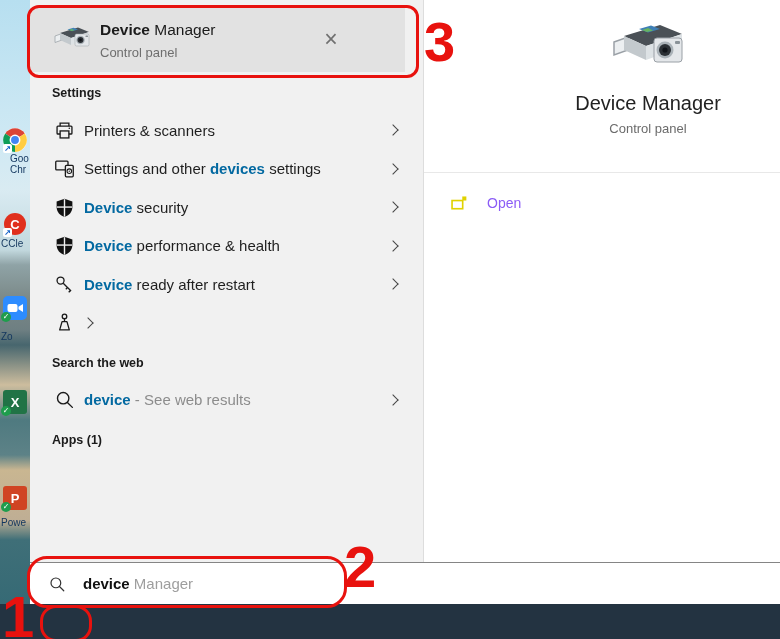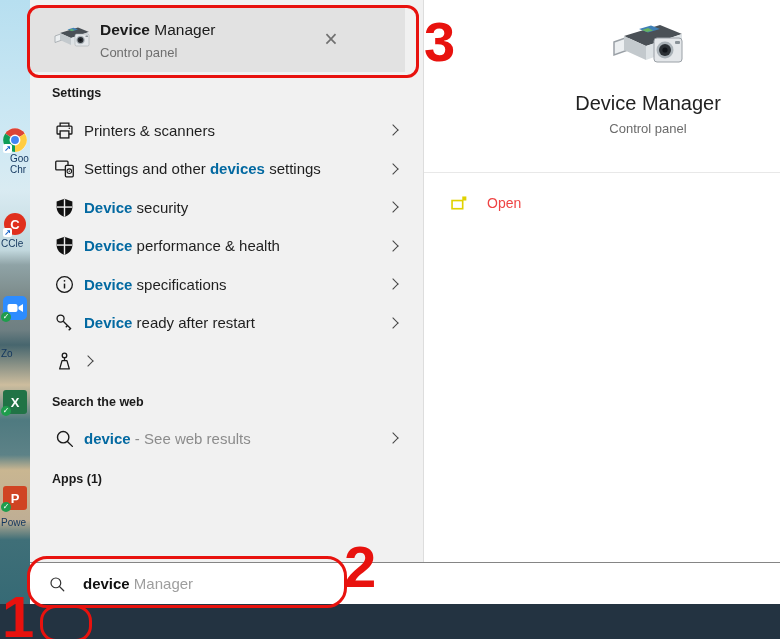--- a/index.html
+++ b/index.html
@@ -47,21 +47,21 @@
   .right-panel{position:absolute;left:423px;top:0;width:357px;height:562px;background:#fff;
     border-left:1px solid #ddd;box-sizing:border-box;}
   .pv-icon{position:absolute;left:612px;top:13px;width:76px;height:62px;}
   .pv-title{position:absolute;left:498px;top:92px;width:300px;text-align:center;
     font-size:20px;color:#222;}
   .pv-sub{position:absolute;left:498px;top:121px;width:300px;text-align:center;
     font-size:13px;color:#6b6b6b;}
   .pv-div{position:absolute;left:424px;top:172px;width:356px;height:1px;background:#e8e8e8;}
   .pv-open{position:absolute;left:450px;top:194px;display:flex;align-items:center;cursor:default;}
   .pv-open svg{width:18px;height:18px;margin-right:19px;}
-  .pv-open .lbl{font-size:14px;color:#ef4444;}
+  .pv-open .lbl{font-size:14px;color:#8b5cf6;}
 
   
   .search-bar{position:absolute;left:30px;top:562px;width:750px;height:42px;background:#fff;
     border-top:1px solid #858585;box-sizing:border-box;display:flex;align-items:center;}
   .sb-icon{margin-left:18px;width:18px;height:18px;color:#333;}
   .sb-text{margin-left:17px;font-size:15px;}
   .sb-text .typed{color:#111;font-weight:600;}
   .sb-text .sugg{color:#9e9e9e;}
 
   
@@ -104,21 +104,21 @@
     <div class="dlabel" style="top:238px;">CCle</div>
 
     <div class="dicon" style="left:3px;top:296px;">
       <svg viewBox="0 0 24 24" width="24" height="24">
         <rect width="24" height="24" rx="5" fill="#2d8cff"></rect>
         <rect x="4.5" y="8" width="10" height="8" rx="2" fill="#fff"></rect>
         <path d="M15.5 10.8 L20 8 v8 l-4.5-2.8 z" fill="#fff"></path>
       </svg>
       <span class="badge-check" style="left:-2px;top:16px;">✓</span>
     </div>
-    <div class="dlabel" style="top:331px;margin-top:17px;">Zo</div>
+    <div class="dlabel" style="top:331px;">Zo</div>
 
     <div class="dicon" style="left:3px;top:390px;">
       <svg viewBox="0 0 24 24" width="24" height="24">
         <rect width="24" height="24" rx="3" fill="#217346"></rect>
         <text x="12" y="17" font-size="13" font-weight="bold" fill="#fff" text-anchor="middle">X</text>
       </svg>
       <span class="badge-check" style="left:-2px;top:16px;">✓</span>
     </div>
     <div class="dlabel" style="top:421px;padding-left:32px;">Ex</div>
 
@@ -200,31 +200,20 @@
           <svg viewBox="0 0 24 24">
             <path d="M12 2 L21 5 V11.5 C21 17.6 17 21.2 12 22.8 C7 21.2 3 17.6 3 11.5 V5 Z" fill="#111"></path>
             <line x1="12" y1="2.5" x2="12" y2="22.5" stroke="#f1f1f1" stroke-width="1.6"></line>
             <line x1="3.4" y1="11.5" x2="20.6" y2="11.5" stroke="#f1f1f1" stroke-width="1.6"></line>
           </svg>
           </span>
         <span class="rtext"><span></span><b>Device</b><span> performance &amp; health</span></span>
         <span class="chev"></span>
       </div>
 
-      <div class="row">
-        <span class="ric">
-          <svg viewBox="0 0 24 24" fill="none" stroke="#1a1a1a" stroke-width="1.5">
-            <circle cx="12" cy="12" r="9"></circle>
-              <line x1="12" y1="11" x2="12" y2="16.5" stroke-width="1.7"></line>
-            <circle cx="12" cy="7.8" r="1" fill="#1a1a1a" stroke="none"></circle>
-          </svg>
-          </span>
-        <span class="rtext"><span></span><b>Device</b><span> specifications</span></span>
-        <span class="chev"></span>
-      </div>
 
       <div class="row">
         <span class="ric">
           <svg viewBox="0 0 24 24" fill="none" stroke="#1a1a1a" stroke-width="1.5">
             <circle cx="7.5" cy="7.5" r="4"></circle>
               <path d="M10.5 10.5 L19.5 19.5"></path>
             <path d="M15.5 15.5 L13.5 17.5"></path>
               <path d="M18.8 18.8 L16.8 20.8"></path>
           </svg>
           </span>

